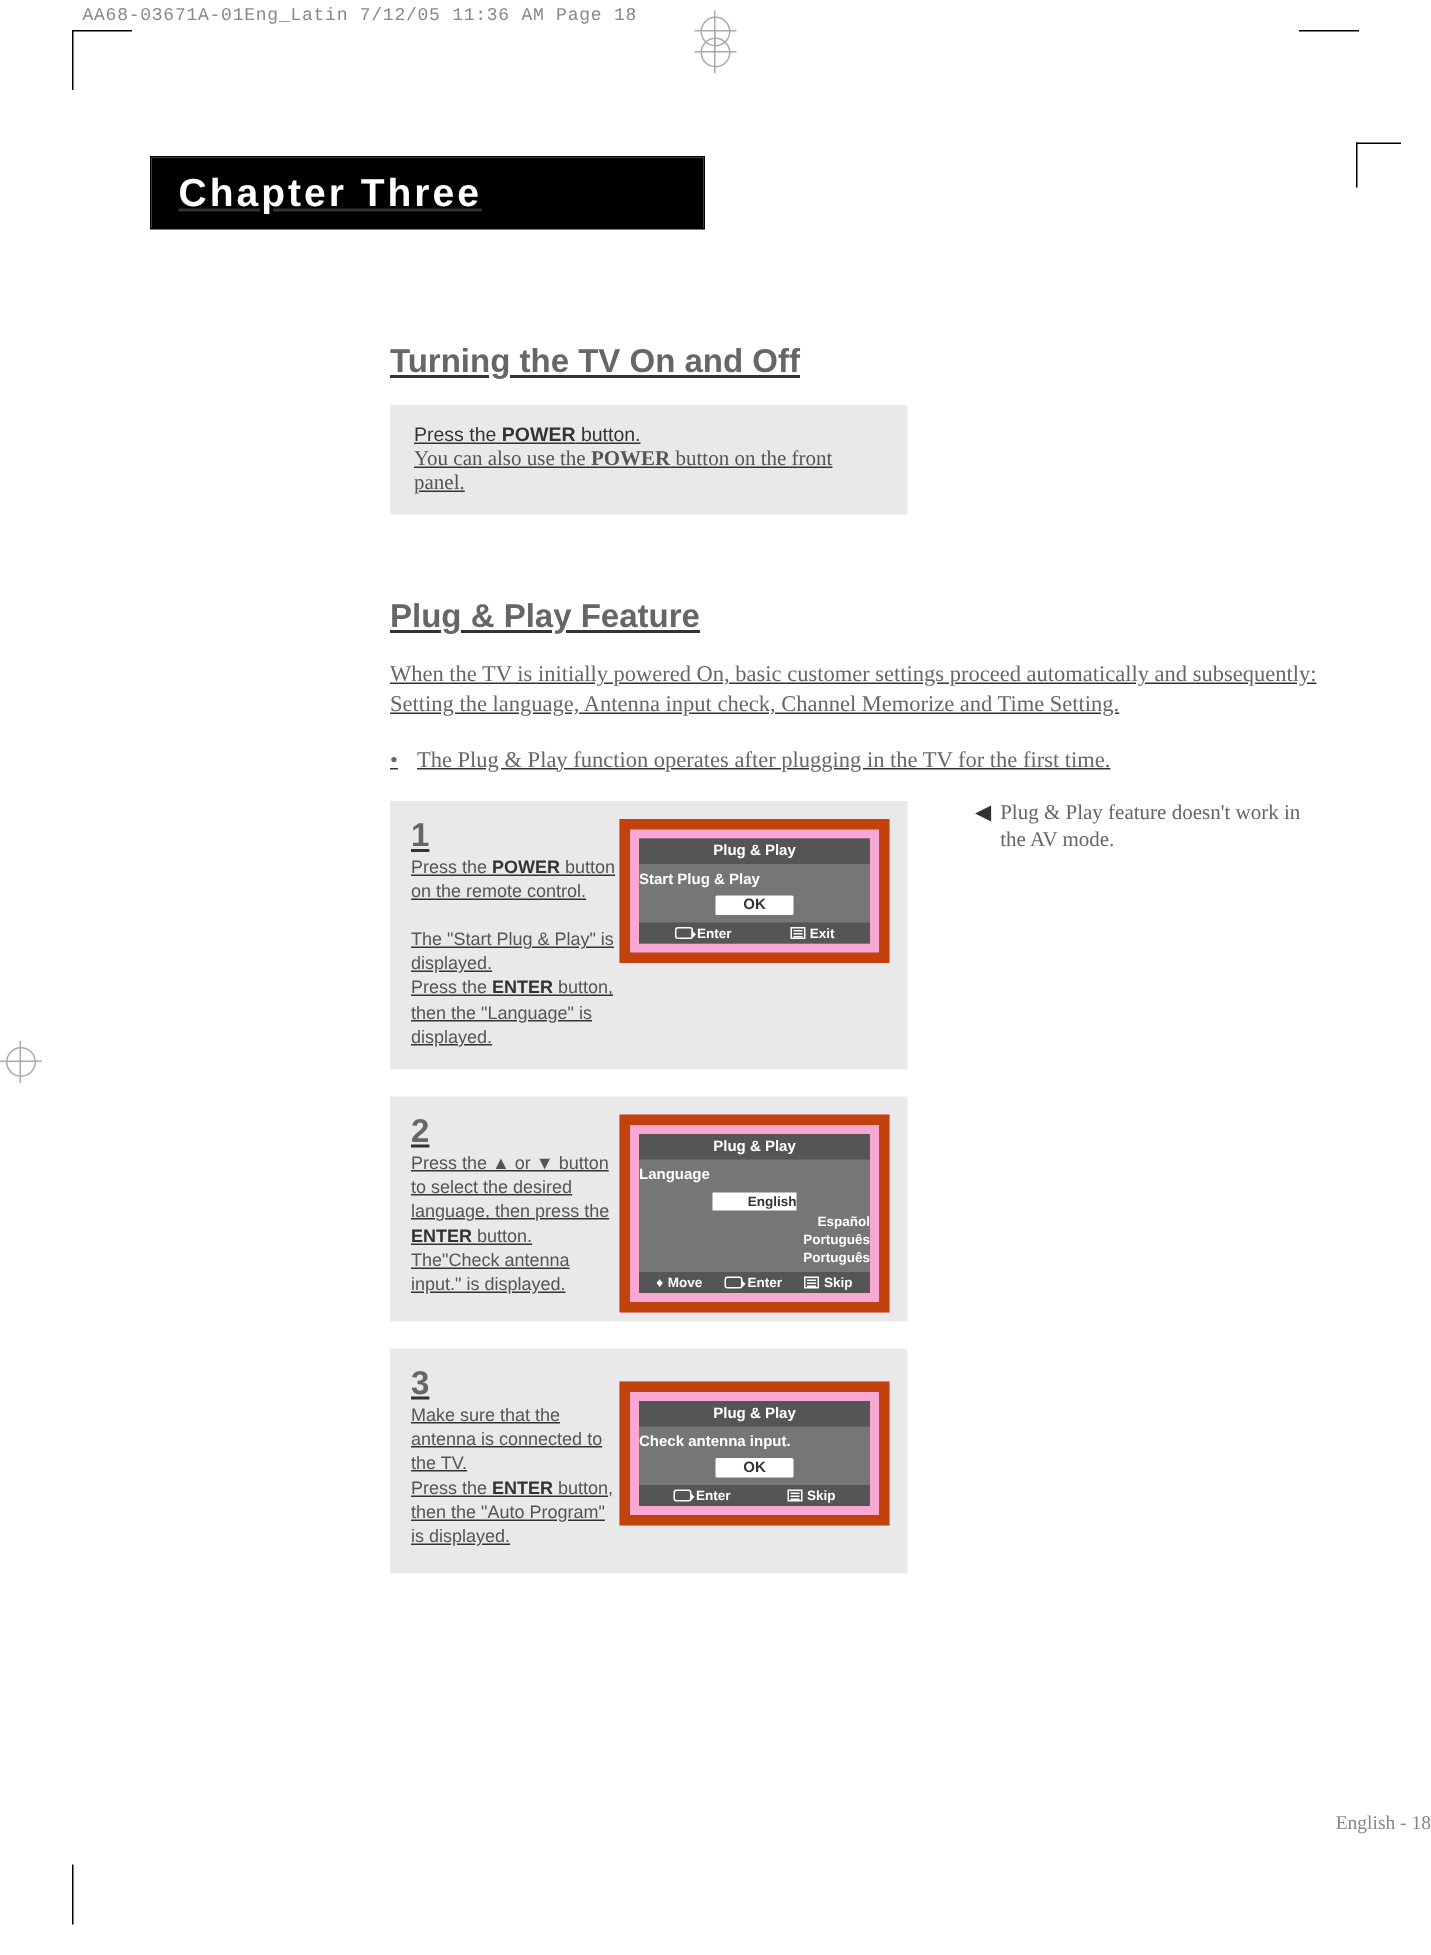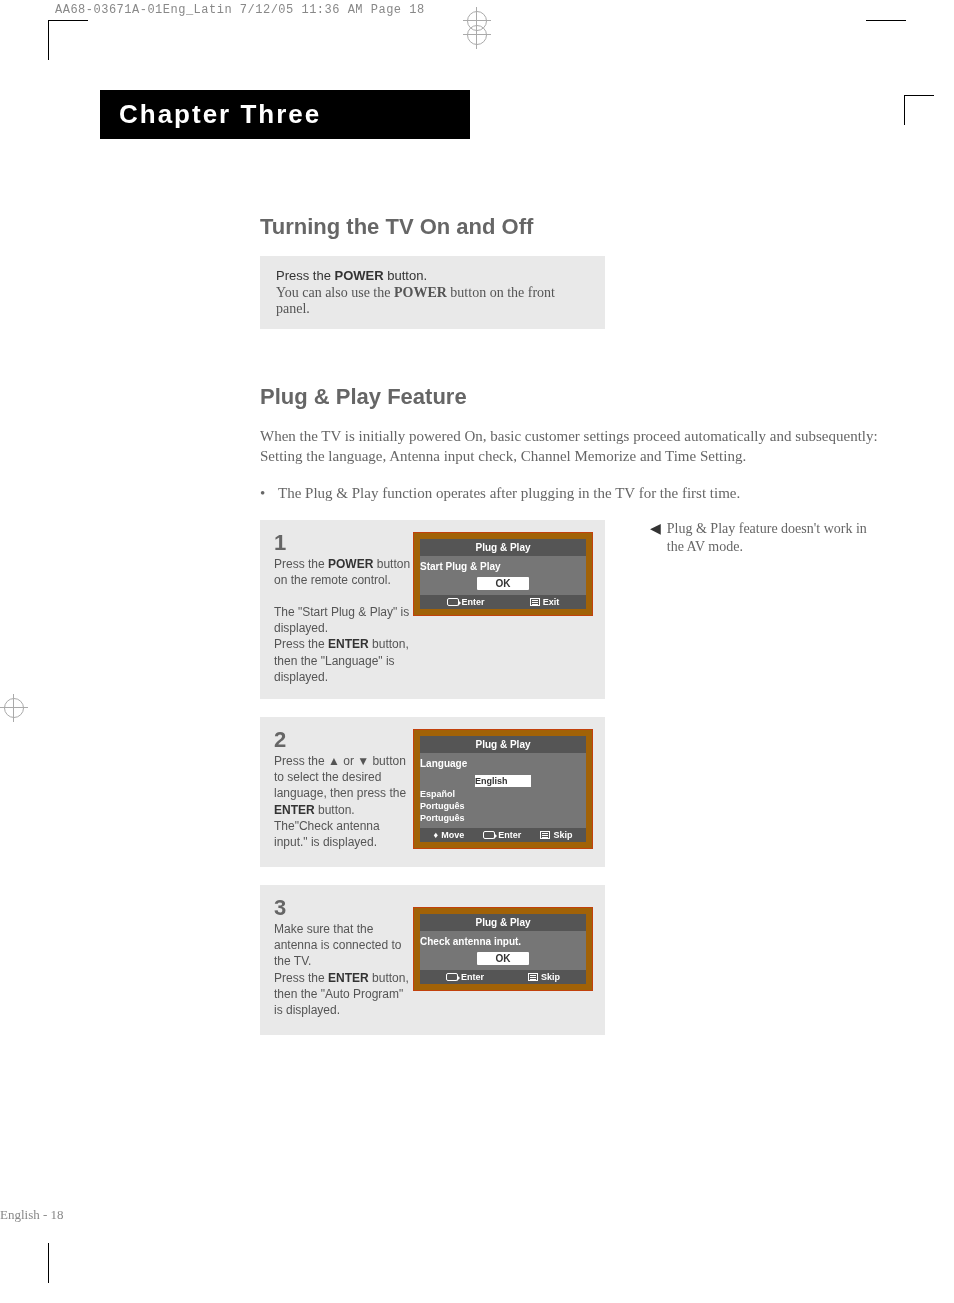--- a/index.html
+++ b/index.html
@@ -44,23 +44,24 @@
   }
   .reg .h { position: absolute; top: 13px; left: 0; width: 28px; height: 1px; background: #aaa; }
   .reg .v { position: absolute; left: 13px; top: 0; width: 1px; height: 28px; background: #aaa; }
   .corner-mark {
     position: absolute; top: 95px; right: 20px; width: 30px; height: 30px;
     border-top: 1px solid #000; border-left: 1px solid #000;
   }
 
   .page {
     position: absolute;
-    top: 90px;
+    top: 104px;
     left: 100px;
     width: 780px;
+    text-decoration: underline;
   }
   .chapter-box {
     width: 370px;
     border: 1px solid #000;
   }
   .chapter-title {
     background: #000; color: #fff;
     font-weight: bold;
     font-size: 26px;
     letter-spacing: 2px;
@@ -138,22 +139,22 @@
     line-height: 1.35;
     width: 140px;
     margin-top: 2px;
   }
   .step .txt b { color: #333; }
 
   .osd {
     position: absolute;
     top: 12px; right: 12px;
     width: 180px;
-    border: 1px solid #c2410c;
-    background: #a16207;
+    border: 7px solid #c2410c;
+    background: #f9a8d4;
     padding: 6px 6px 6px;
   }
   .osd-inner {
     background: #767676;
     color: #fff;
     font-family: Arial, sans-serif;
     font-size: 10px;
   }
   .osd-title {
     background: #555;
@@ -176,41 +177,41 @@
     border-radius: 1px;
   }
   .osd-foot {
     background: #555;
     display: flex;
     justify-content: space-around;
     padding: 2px 4px;
     font-size: 9px;
   }
   .osd-foot span { display: inline-flex; align-items: center; gap: 3px; }
-  .osd-list { text-align: left; padding: 2px 0 4px; }
+  .osd-list { text-align: right; padding: 2px 0 4px; }
   .osd-list div { font-size: 9px; padding: 1px 0; font-weight: bold; }
   .osd-list .sel { background: #fff; color: #333; width: 56px; margin: 1px auto; }
 
   .sidenote {
     position: absolute;
     top: 0; left: 390px;
     width: 220px;
     font-family: Georgia, serif;
     font-size: 14px;
     color: #666;
     line-height: 1.3;
     display: flex;
   }
   .sidenote .arrow { font-size: 14px; margin-right: 6px; color: #333; }
 
   .footer-page {
     position: absolute;
     bottom: 80px;
     left: 0; right: 0;
-    text-align: left;
+    text-align: right;
     font-family: Georgia, serif;
     font-size: 13px;
     color: #888;
   }
 
   .icon-enter { display:inline-block; width:12px; height:8px; border:1px solid #fff; border-radius:2px; position:relative; }
   .icon-enter::after { content:""; position:absolute; right:-3px; top:1px; width:0;height:0;border-top:3px solid transparent;border-bottom:3px solid transparent;border-left:3px solid #fff; }
   .icon-menu { display:inline-block; width:10px; height:8px; border:1px solid #fff; position:relative; }
   .icon-menu::before { content:""; position:absolute; top:1px; left:1px; right:1px; height:1px; background:#fff; box-shadow:0 2px 0 #fff, 0 4px 0 #fff; }
   .icon-move { display:inline-block; font-size:9px; line-height:1; }

